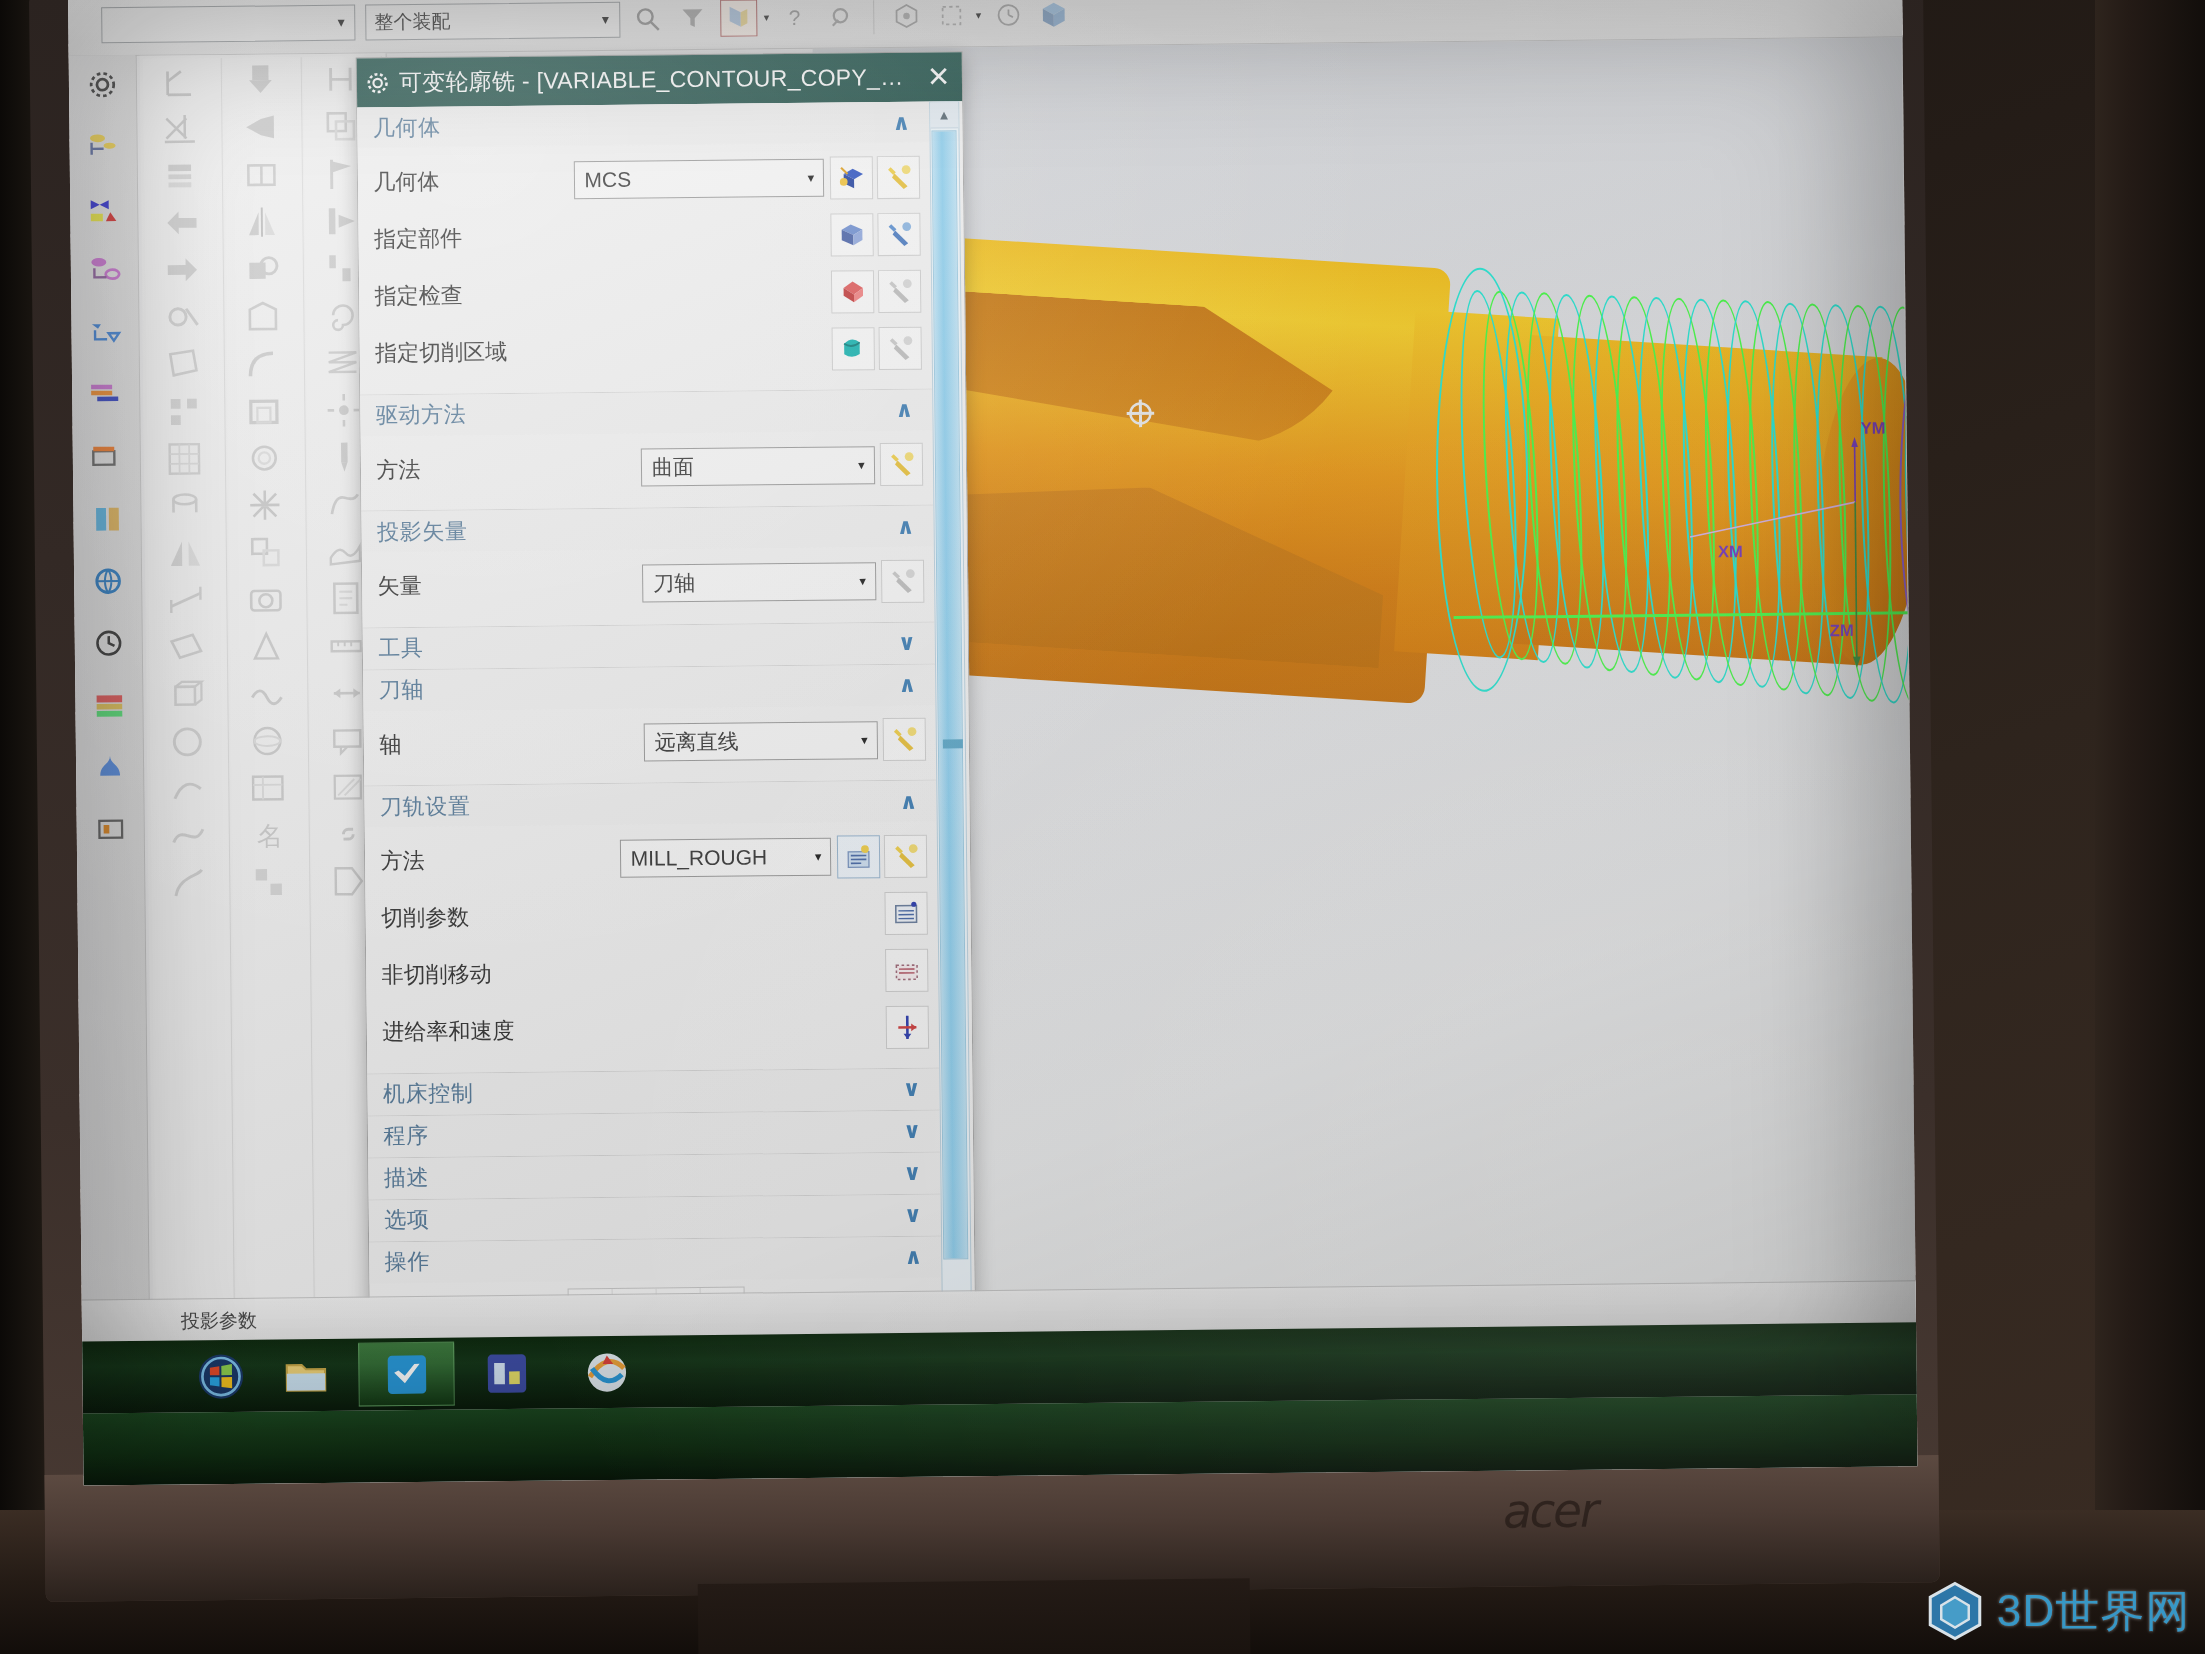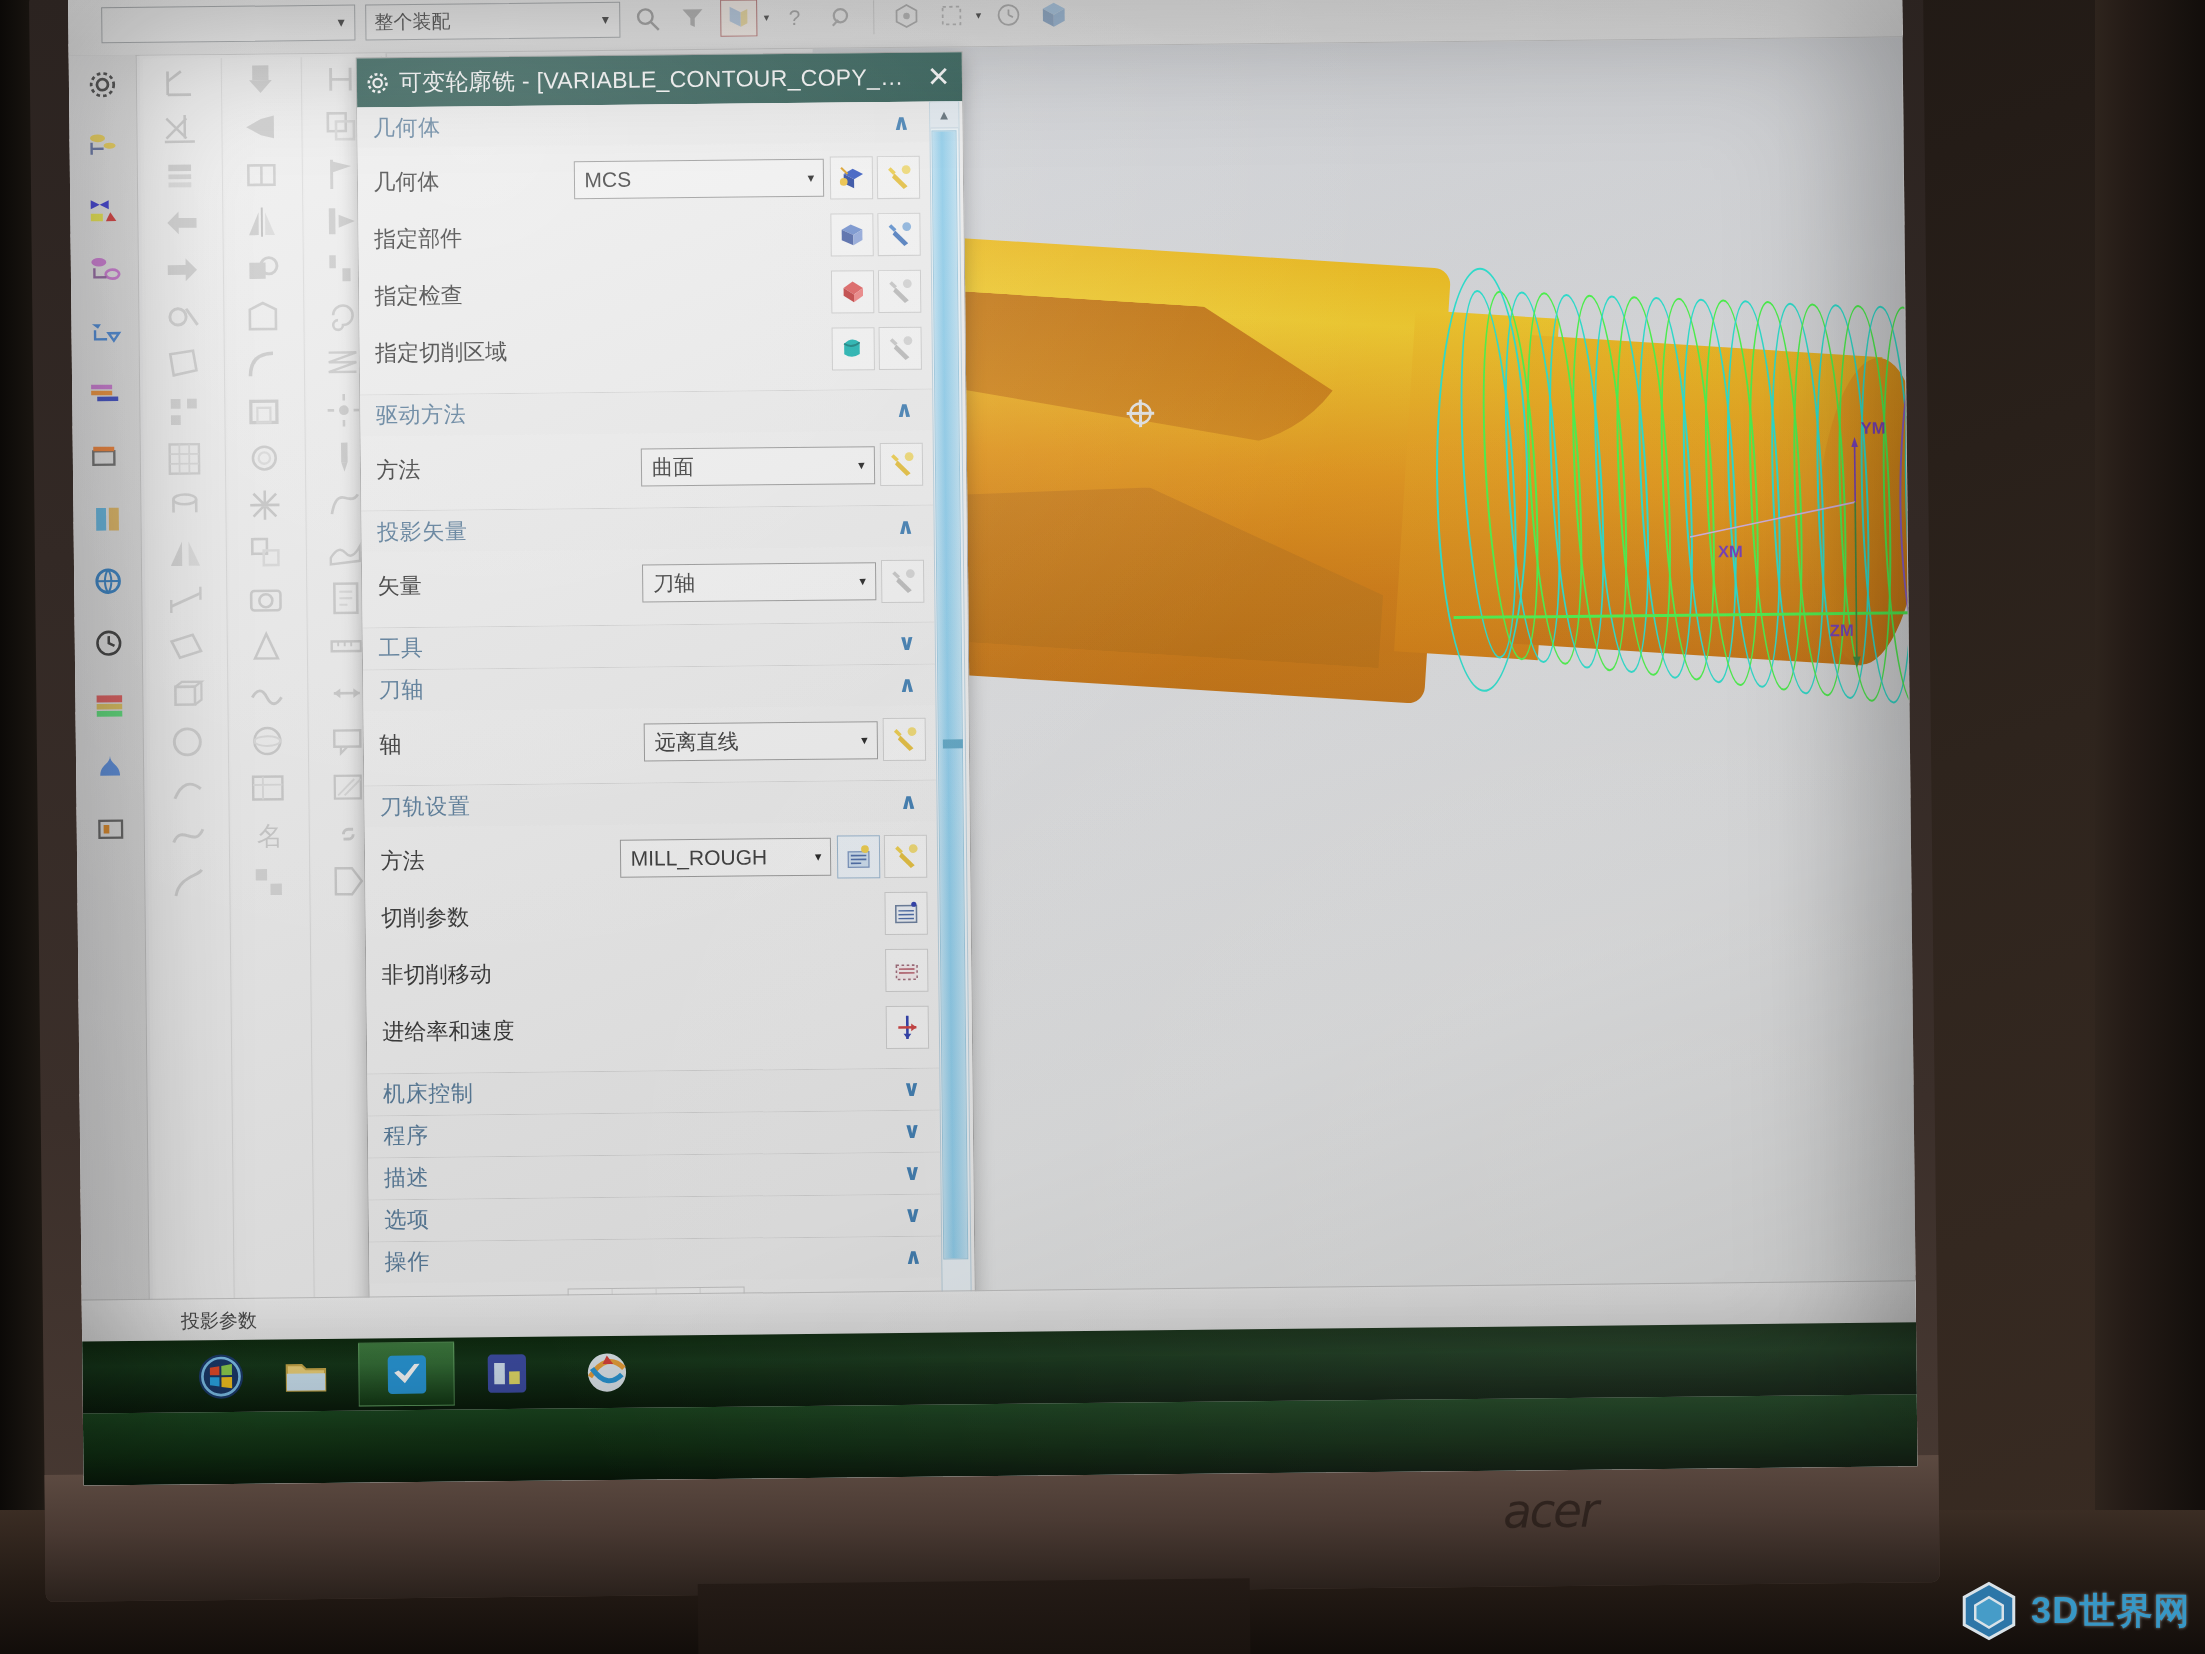--- a/index.html
+++ b/index.html
@@ -190,21 +190,21 @@
     border:0.6px solid rgba(180,255,180,.35);}
   .startorb{width:66px;height:62px;display:flex;align-items:center;justify-content:center;}
 
   
   .wallpaper{position:absolute;left:0;bottom:0;width:1834px;height:72px;
     background:linear-gradient(180deg,#1d4b22 0%,#123415 60%,#0a1d0c 100%);}
 
   
   #watermark{position:absolute;right:14.4px;bottom:10px;z-index:120;
     display:flex;align-items:center;gap:8.8px;opacity:.92;}
-  #watermark .wm-txt{color:#3aa3d6;font-size:36px;font-weight:bold;
+  #watermark .wm-txt{color:#3aa3d6;font-size:44px;font-weight:normal;
     text-shadow:0 0 3.3px rgba(255,255,255,.55);letter-spacing:1.1px;}
 </style>
 </head>
 <body>
 
 <div id="photo">
   <div class="room-left"></div>
   <div class="room-right"></div>
   <div class="room-bottom"></div>
 

